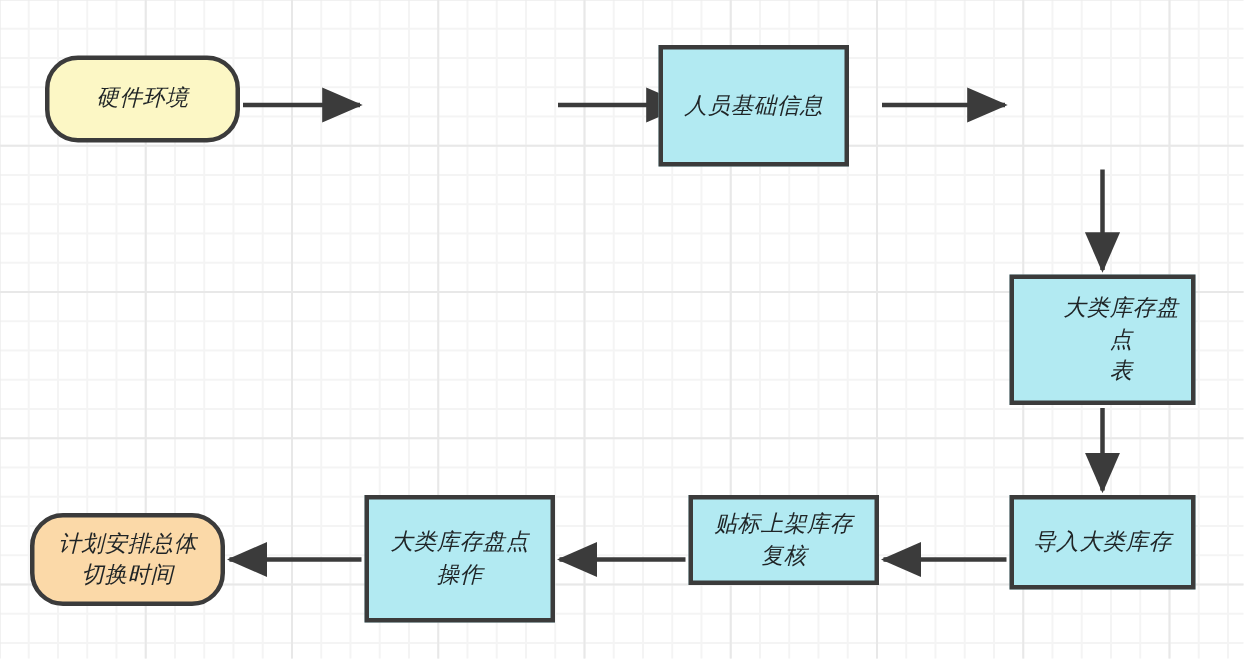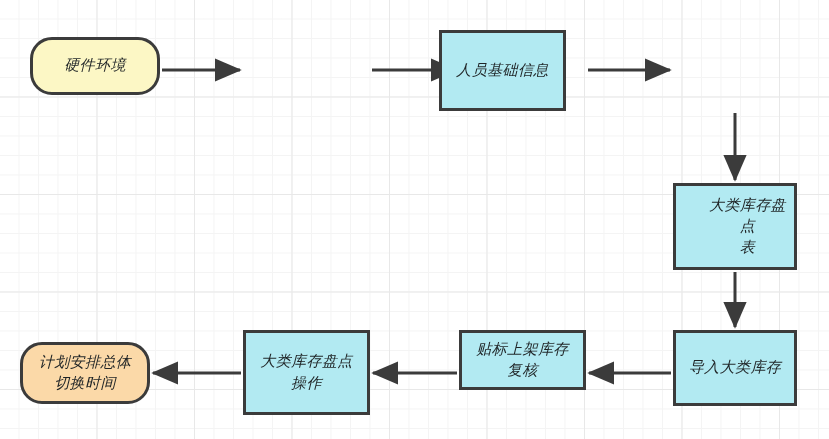--- a/index.html
+++ b/index.html
@@ -105,21 +105,21 @@
   <div class="node process" style="left:439px; top:30px; width:127px; height:81px;">
     <span class="label">人员基础信息</span>
   </div>
 
 
   <div class="node process" style="left:673px; top:183px; width:124px; height:87px;padding-left:25px;">
     <span class="label">大类库存盘点
 表</span>
   </div>
 
-  <div class="node process" style="left:673px; top:330px; width:124px; height:76px;">
+  <div class="node process" style="left:673px; top:330px; width:124px; height:63px;">
     <span class="label">导入大类库存</span>
   </div>
 
   <div class="node process" style="left:459px; top:330px; width:127px; height:60px;">
     <span class="label">贴标上架库存
 复核</span>
   </div>
 
   <div class="node process" style="left:243px; top:330px; width:127px; height:85px;">
     <span class="label">大类库存盘点

